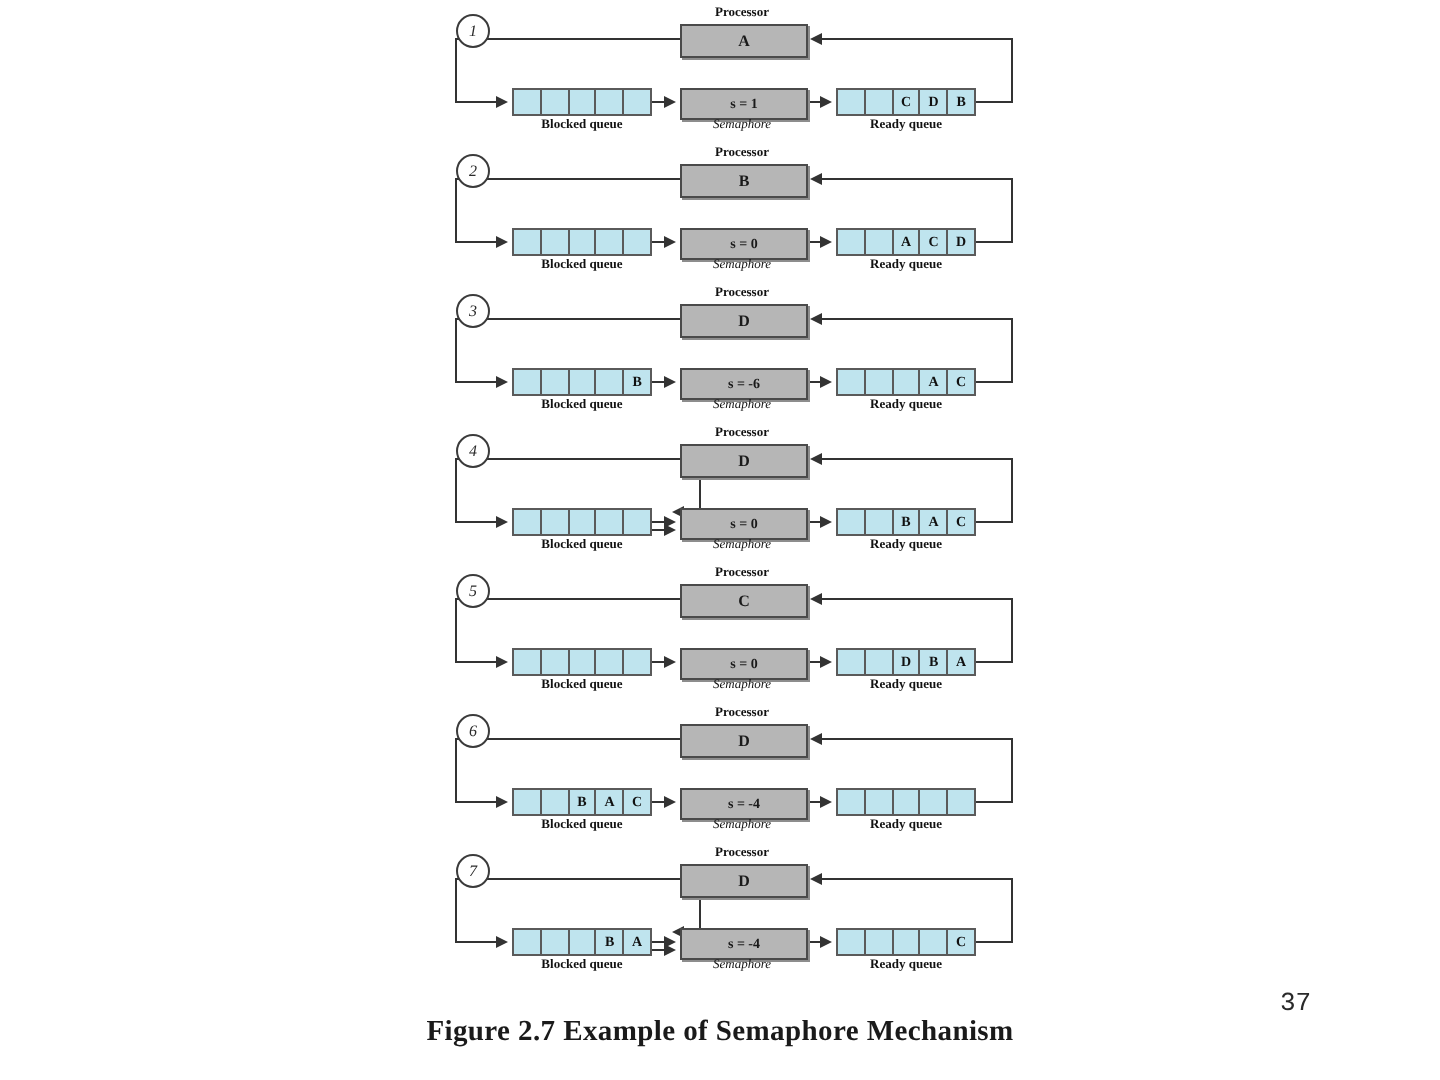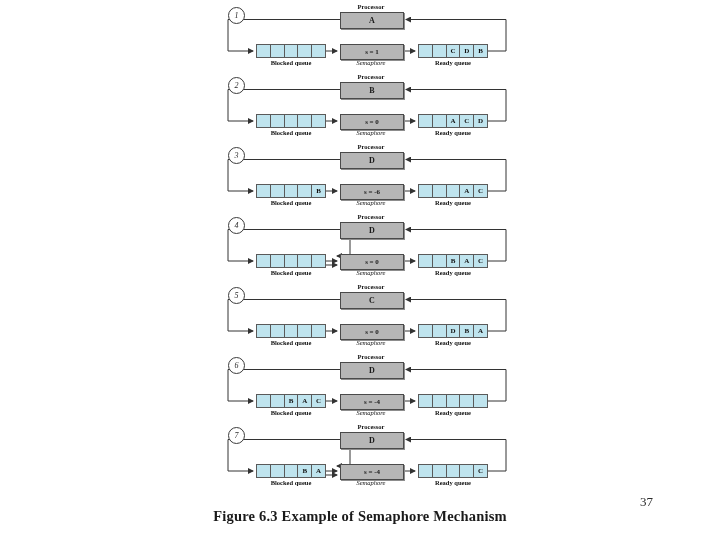--- a/index.html
+++ b/index.html
@@ -154,21 +154,21 @@
     font-family: "Liberation Serif", serif;
     font-weight: bold;
     font-size: 14.5px;
     color: #1a1a1a;
     letter-spacing: 0.2px;
   }
   #page-number {
     position: absolute;
     left: 640px;
     top: 494px;
-    font-family: Liberation Serif, serif;
+    font-family: Liberation Mono, monospace;
     font-size: 13px;
     color: #2a2a2a;
   }
 </style>
 </head>
 <body>
 
 <div id="slide">
 
   <div id="figure">
@@ -409,17 +409,17 @@
           <div class="qcell"></div>
           <div class="qcell"></div>
           <div class="qcell"></div>
           <div class="qcell"></div>
           <div class="qcell">C</div>
         </div>
         <div class="queue-caption ready">Ready queue</div>
       </div>
     </div>
 
-  <div id="fig-caption">Figure 6.3   Example of Semaphore Mechanism</div>
+  <div id="fig-caption">Figure 2.7   Example of Semaphore Mechanism</div>
 
   <div id="page-number">37</div>
 
 </div>
 
 </body></html>

